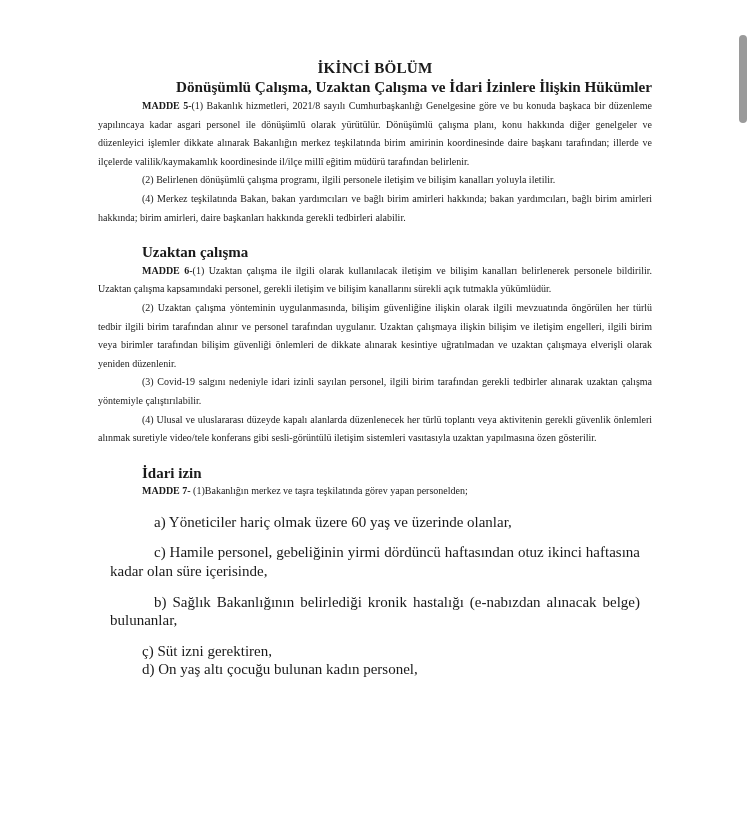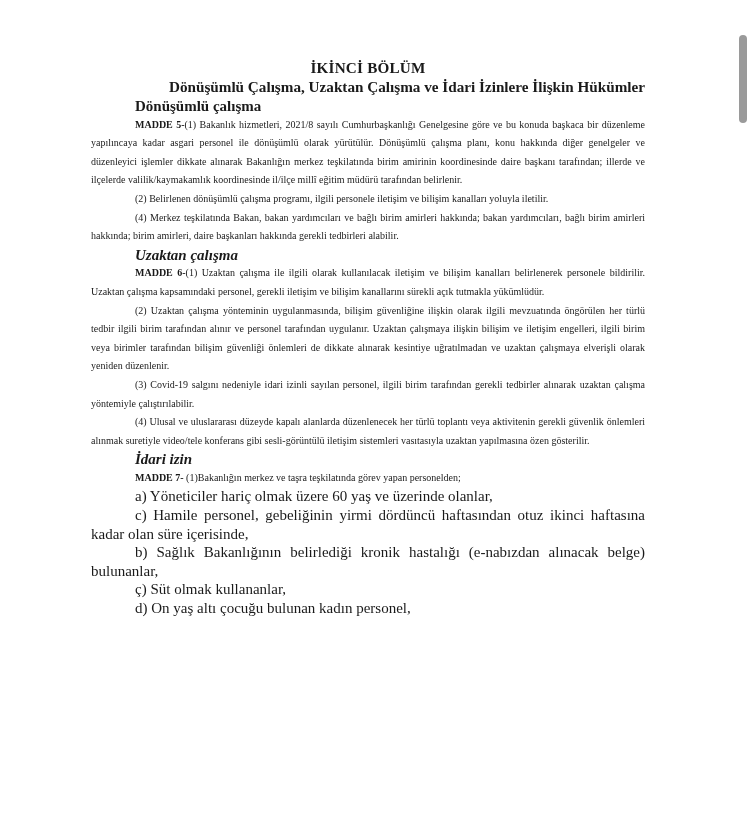--- a/index.html
+++ b/index.html
@@ -21,21 +21,21 @@
     top: 0;
     left: 0;
     width: 750px;
     height: 821px;
     background: #ffffff;
     box-sizing: border-box;
   }
 
   .doc-body {
     position: absolute;
-    left: 91px;
+    left: 98px;
     top: 58px;
     width: 554px;
   }
 
   .chapter-title {
     text-align: center;
     font-weight: bold;
     font-size: 15.2px;
     line-height: 19px;
     letter-spacing: 0.2px;
@@ -71,34 +71,33 @@
 
   .para b,
   .para strong {
     font-weight: bold;
   }
 
   .list-item {
     font-size: 15px;
     line-height: 18.6px;
     text-align: justify;
-    margin: 0;
+    margin: 12px;
     text-indent: 44px;
   }
 
   .list-tail {
     font-size: 15px;
     line-height: 18.6px;
     margin: 0;
     text-indent: 44px;
   }
 
   .gap-before-heading {
-    margin-top: 0px;
-    font-style: italic;
+    margin-top: 16px;
   }
 
   
   .scrollbar-track {
     position: absolute;
     right: 0px;
     top: 0;
     width: 14px;
     height: 821px;
     background: transparent;
@@ -117,21 +116,20 @@
 <body style="background: rgb(255, 255, 255); color: rgb(26, 26, 26);">
 
 <div class="page">
 
   <div class="doc-body">
 
     <div class="chapter-title">İKİNCİ BÖLÜM</div>
 
     <div class="chapter-subtitle">Dönüşümlü Çalışma, Uzaktan Çalışma ve İdari İzinlere İlişkin Hükümler</div>
 
-    <div class="section-heading">Dönüşümlü çalışma</div>
 
     <p class="para"><b>MADDE 5-</b><span>(1) Bakanlık hizmetleri, 2021/8 sayılı Cumhurbaşkanlığı Genelgesine göre ve bu konuda başkaca bir düzenleme yapılıncaya kadar asgari personel ile dönüşümlü olarak yürütülür. Dönüşümlü çalışma planı, konu hakkında diğer genelgeler ve düzenleyici işlemler dikkate alınarak Bakanlığın merkez teşkilatında birim amirinin koordinesinde daire başkanı tarafından; illerde ve ilçelerde valilik/kaymakamlık koordinesinde il/ilçe millî eğitim müdürü tarafından belirlenir.</span></p>
 
     <p class="para"><span>(2) Belirlenen dönüşümlü çalışma programı, ilgili personele iletişim ve bilişim kanalları yoluyla iletilir.</span></p>
 
 
     <p class="para"><span>(4) Merkez teşkilatında Bakan, bakan yardımcıları ve bağlı birim amirleri hakkında; bakan yardımcıları, bağlı birim amirleri hakkında; birim amirleri, daire başkanları hakkında gerekli tedbirleri alabilir.</span></p>
 
     <div class="section-heading gap-before-heading">Uzaktan çalışma</div>
 
@@ -146,21 +144,21 @@
     <div class="section-heading gap-before-heading">İdari izin</div>
 
     <p class="para"><b>MADDE 7-</b> <span>(1)Bakanlığın merkez ve taşra teşkilatında görev yapan personelden;</span></p>
 
     <p class="list-item"><span>a)  Yöneticiler hariç olmak üzere 60 yaş ve üzerinde olanlar,</span></p>
 
     <p class="list-item"><span>c) Hamile personel, gebeliğinin yirmi dördüncü haftasından otuz ikinci haftasına kadar olan süre içerisinde,</span></p>
 
     <p class="list-item"><span>b) Sağlık Bakanlığının belirlediği kronik hastalığı (e-nabızdan alınacak belge) bulunanlar,</span></p>
 
-    <p class="list-tail"><span>ç) Süt olmak kullananlar,</span></p>
+    <p class="list-tail"><span>ç) Süt izni gerektiren,</span></p>
 
     <p class="list-tail"><span>d) On yaş altı çocuğu bulunan kadın personel,</span></p>
 
 
   </div>
 
   <div class="scrollbar-track">
     <div class="scrollbar-thumb" style="background: rgb(154, 154, 154);"></div>
   </div>
 

